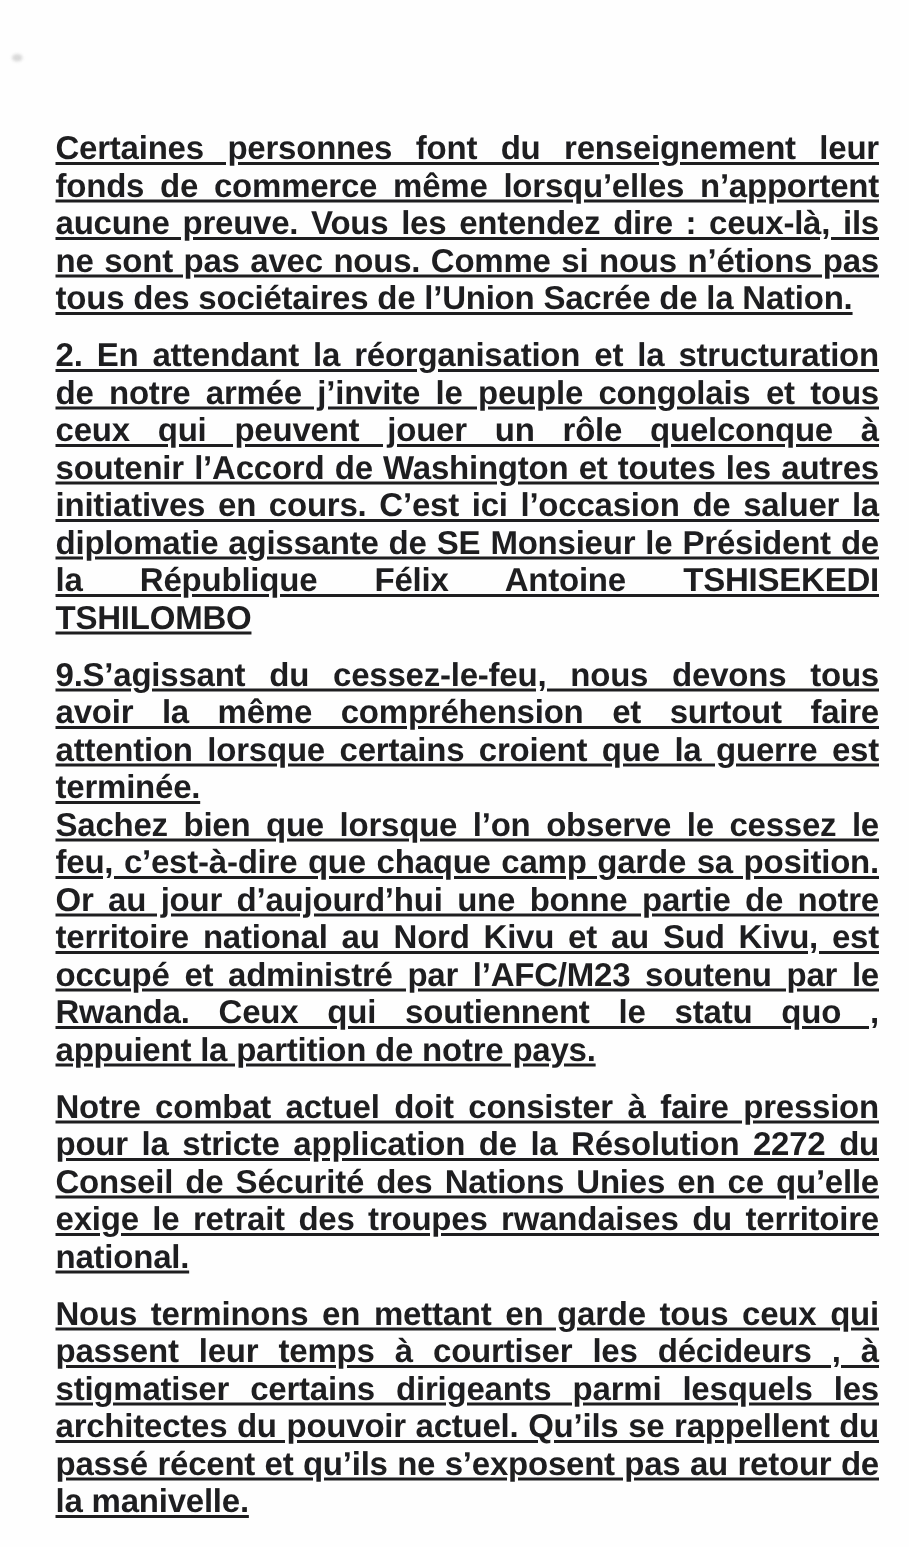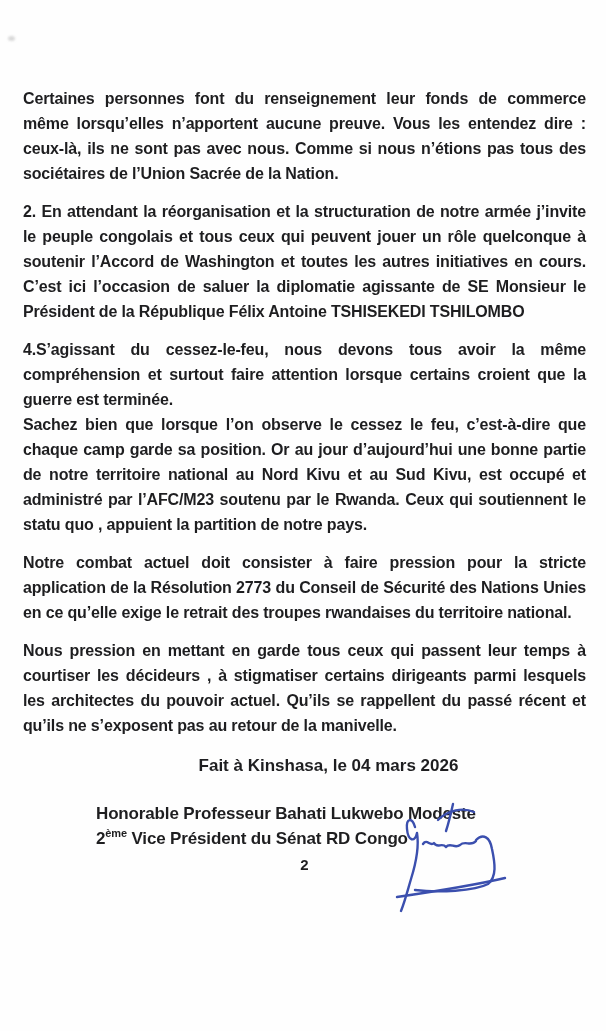--- a/index.html
+++ b/index.html
@@ -19,25 +19,26 @@
   .scan-speck {
     position: absolute;
     left: 8px; top: 36px;
     width: 7px; height: 5px;
     background: #c9c9c9;
     border-radius: 50%;
     filter: blur(1px);
     opacity: .7;
   }
   .body-text p {
-    font-size: 16px;
+    font-size: 22px;
     line-height: 25px;
     letter-spacing: -0.15px;
     text-align: justify;
-    margin: 0 0 13px 0;
+    margin: 0 0 13px 14px;
+    text-decoration: underline;
   }
   .body-text p.no-gap { margin-bottom: 0; }
   .dateline {
     font-size: 17px;
     line-height: 25px;
     text-align: center;
     transform: translateX(24px);
     margin: 15px 0 23px 0;
   }
   .sig-block {
@@ -77,24 +78,24 @@
 </head>
 <body>
 
 <div class="page">
 
   <div class="scan-speck"></div>
 
   <div class="body-text">
     <p>Certaines personnes font du renseignement leur fonds de commerce même lorsqu’elles n’apportent aucune preuve. Vous les entendez dire : ceux-là, ils ne sont pas avec nous. Comme si nous n’étions pas tous des sociétaires de l’Union Sacrée de la Nation.</p>
     <p>2. En attendant la réorganisation et la structuration de notre armée j’invite le peuple congolais et tous ceux qui peuvent jouer un rôle quelconque à soutenir l’Accord de Washington et toutes les autres initiatives en cours. C’est ici l’occasion de saluer la diplomatie agissante de SE Monsieur le Président de la République Félix Antoine TSHISEKEDI TSHILOMBO</p>
-    <p class="no-gap">4.S’agissant du cessez-le-feu, nous devons tous avoir la même compréhension et surtout faire attention lorsque certains croient que la guerre est terminée.</p>
+    <p class="no-gap">9.S’agissant du cessez-le-feu, nous devons tous avoir la même compréhension et surtout faire attention lorsque certains croient que la guerre est terminée.</p>
     <p>Sachez bien que lorsque l’on observe le cessez le feu, c’est-à-dire que chaque camp garde sa position. Or au jour d’aujourd’hui une bonne partie de notre territoire national au Nord Kivu et au Sud Kivu, est occupé et administré par l’AFC/M23 soutenu par le Rwanda. Ceux qui soutiennent le statu quo , appuient la partition de notre pays.</p>
-    <p>Notre combat actuel doit consister à faire pression pour la stricte application de la Résolution 2773 du Conseil de Sécurité des Nations Unies en ce qu’elle exige le retrait des troupes rwandaises du territoire national.</p>
-    <p>Nous pression en mettant en garde tous ceux qui passent leur temps à courtiser les décideurs , à stigmatiser certains dirigeants parmi lesquels les architectes du pouvoir actuel. Qu’ils se rappellent du passé récent et qu’ils ne s’exposent pas au retour de la manivelle.</p>
+    <p>Notre combat actuel doit consister à faire pression pour la stricte application de la Résolution 2272 du Conseil de Sécurité des Nations Unies en ce qu’elle exige le retrait des troupes rwandaises du territoire national.</p>
+    <p>Nous terminons en mettant en garde tous ceux qui passent leur temps à courtiser les décideurs , à stigmatiser certains dirigeants parmi lesquels les architectes du pouvoir actuel. Qu’ils se rappellent du passé récent et qu’ils ne s’exposent pas au retour de la manivelle.</p>
   </div>
 
   <div class="dateline">Fait à Kinshasa, le 04 mars 2026</div>
 
   <div class="sig-block">
     <div class="sig-line">Honorable Professeur Bahati Lukwebo Modeste</div>
     <div class="sig-line"><span>2</span><sup>ème</sup><span> Vice Président du Sénat RD Congo</span></div>
 
     <svg class="signature-svg" viewBox="0 0 125 135" aria-hidden="true">
 

